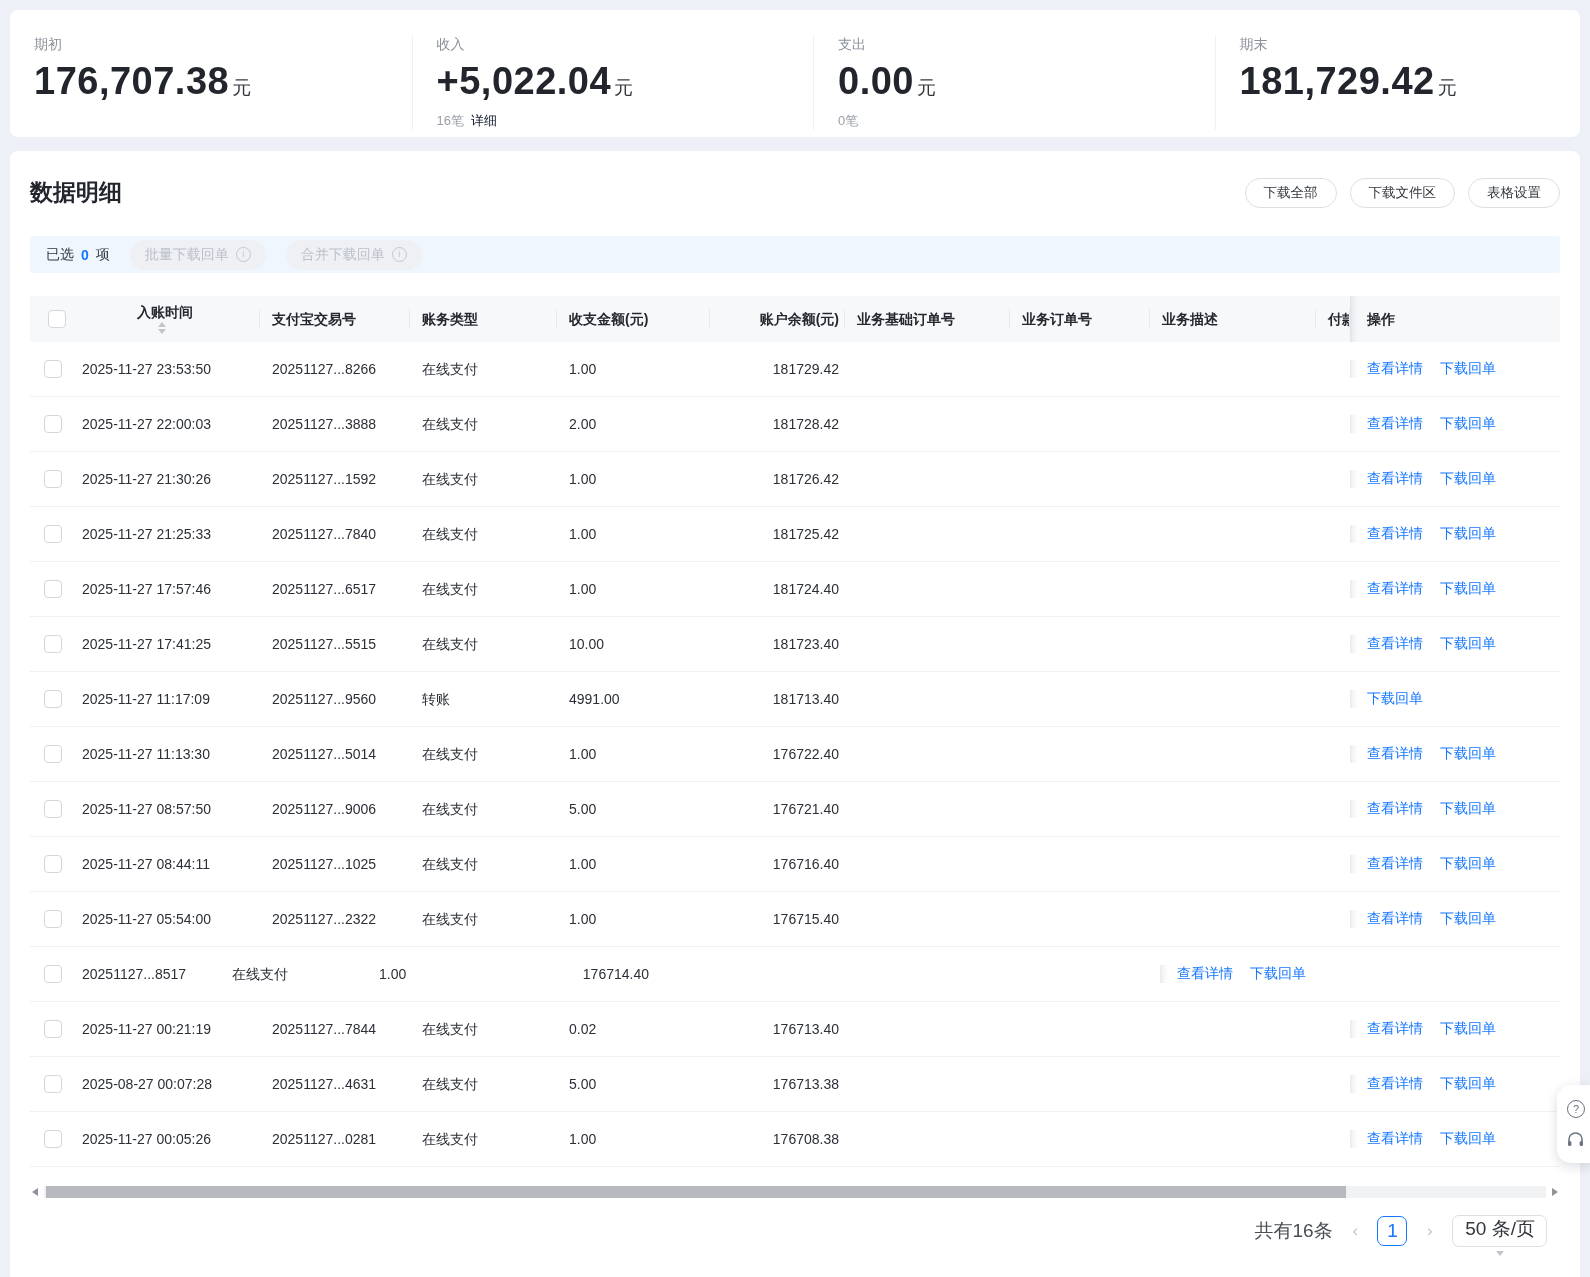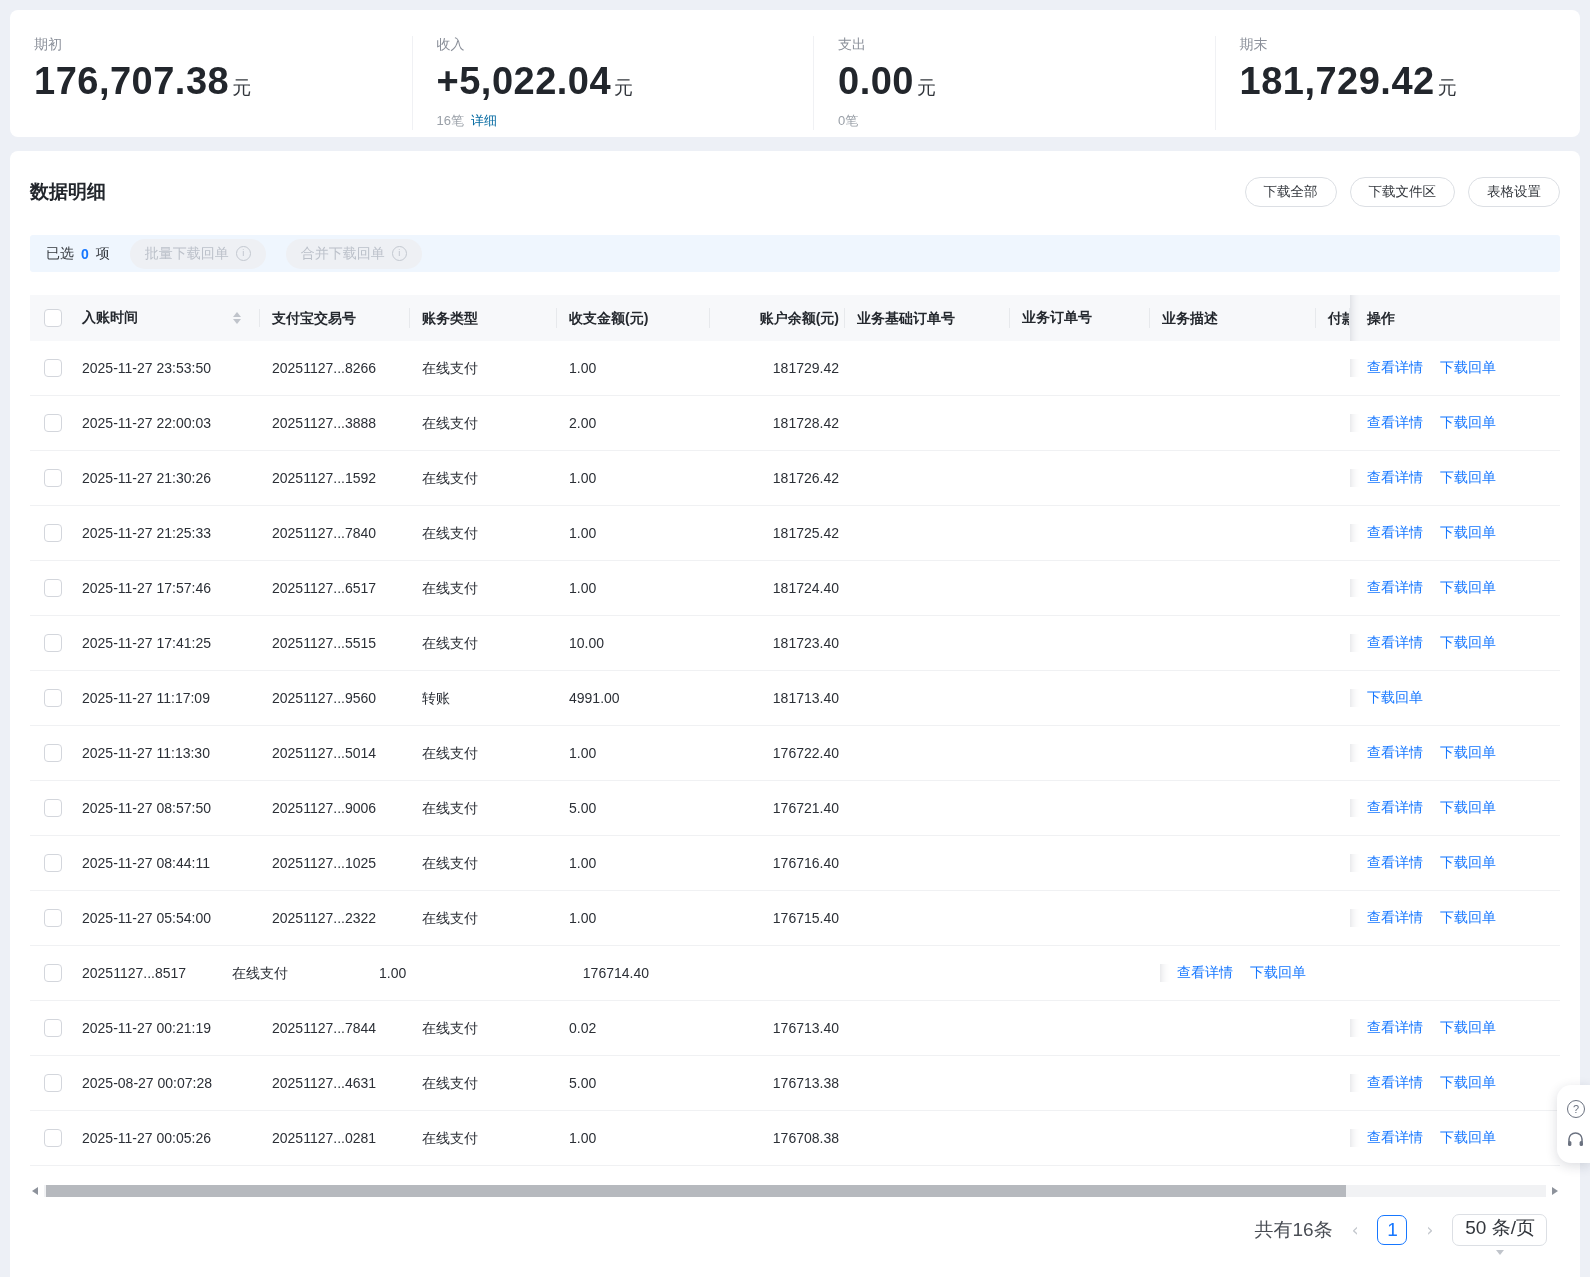--- a/index.html
+++ b/index.html
@@ -15,28 +15,28 @@
     margin:10px 10px 0;background:#fff;border-radius:8px;
     display:grid;grid-template-columns:repeat(4,1fr);
     padding:26px 0 18px;box-sizing:border-box;height:127px;gap:36px;
   }
   .sum-col{padding:0 24px;}
   .sum-col + .sum-col{border-left:1px solid #f0f1f4;}
   .sum-label{font-size:14px;color:#8a8f99;}
   .sum-value{margin-top:6px;font-size:38px;font-weight:600;color:#22262c;letter-spacing:.5px;white-space:nowrap;}
   .sum-unit{font-size:19px;font-weight:400;margin-left:3px;color:#33373d;}
   .sum-sub{margin-top:9px;font-size:13px;color:#9aa0a8;min-height:16px;white-space:nowrap;}
-  .sum-sub a{color:#0369a1;margin-left:7px;text-align:right;}
+  .sum-sub a{color:#0f172a;margin-left:7px;text-align:right;}
   
   .main-card{
     margin:14px 10px;background:#fff;border-radius:8px;
     padding:26px 20px 40px;box-sizing:border-box;position:relative;min-height:1110px;
   }
   .panel-head{display:flex;justify-content:space-between;align-items:center;}
-  .panel-title{font-size:19px;font-weight:700;color:#22262c;}
+  .panel-title{font-size:23px;font-weight:700;color:#22262c;}
   .panel-btns{display:flex;gap:13px;}
   .pill-btn{
     height:30px;padding:0 18px;border:1px solid #dcdfe4;border-radius:15px;
     background:#fff;font-size:13.5px;color:#33373d;cursor:pointer;
     font-family:inherit;
   }
   
   .sel-bar{
     margin-top:28px;background:#eff6fe;height:37px;border-radius:3px;
     display:flex;align-items:center;padding:0 16px;font-size:14px;color:#33373d;gap:4px;
@@ -49,35 +49,35 @@
   }
   .info-i{
     width:13px;height:13px;border:1px solid #c3c8d0;border-radius:50%;
     display:inline-grid;place-items:center;font-size:9px;line-height:1;color:#bcc1ca;font-style:normal;
   }
   .info-i::before{content:'i';}
   
   .tbl{margin-top:23px;font-size:14px;}
   .thead{display:flex;background:#f7f8fa;height:46px;align-items:center;font-weight:700;color:#24282e;}
   .th,.td{padding:0 12px;box-sizing:border-box;flex:none;white-space:nowrap;overflow:hidden;}
-  .th{line-height:46px;position:relative;}
+  .th{line-height:46px;position:relative;flex-direction:column;}
   .th:not(.c-act):not(.c-cb)::after{
     content:'';position:absolute;right:0;top:50%;transform:translateY(-50%);
     width:1px;height:20px;background:#e7e9ec;
   }
   .td{line-height:53px;color:#2b2f36;}
   .tr{display:flex;align-items:center;height:54px;border-bottom:1px solid #f0f1f3;}
   .c-cb{width:40px;display:flex;align-items:center;padding:0 0 0 14px;}
   .c-time{width:190px;}
   .c-txn{width:150px;}
   .c-type{width:147px;}
   .c-amt{width:153px;text-align:left;padding-right:18px;}
   .c-bal{width:135px;text-align:right;padding-right:6px;}
   .c-base{width:165px;}
-  .c-ord{width:140px;font-family:Liberation Serif, serif;}
+  .c-ord{width:140px;}
   .c-desc{width:166px;}
   .c-rem{width:34px;padding-right:0;}
   .c-act{
     width:210px;background:#fff;padding-left:17px;
     box-shadow:inset 12px 0 10px -12px rgba(20,30,50,.18);
   }
   .thead .c-act{background:#f7f8fa;}
   .th.c-time{display:flex;align-items:center;justify-content:space-between;line-height:normal;}
   .td.c-act{display:flex;gap:17px;align-items:center;}
   .cb{

